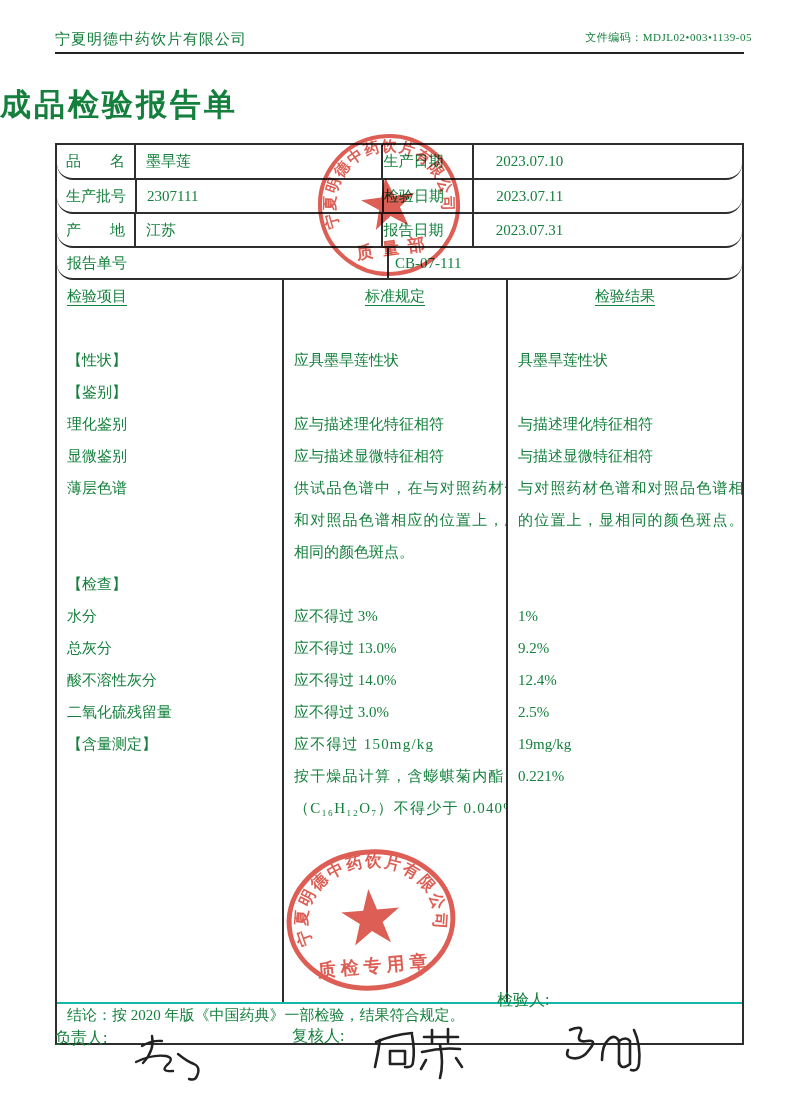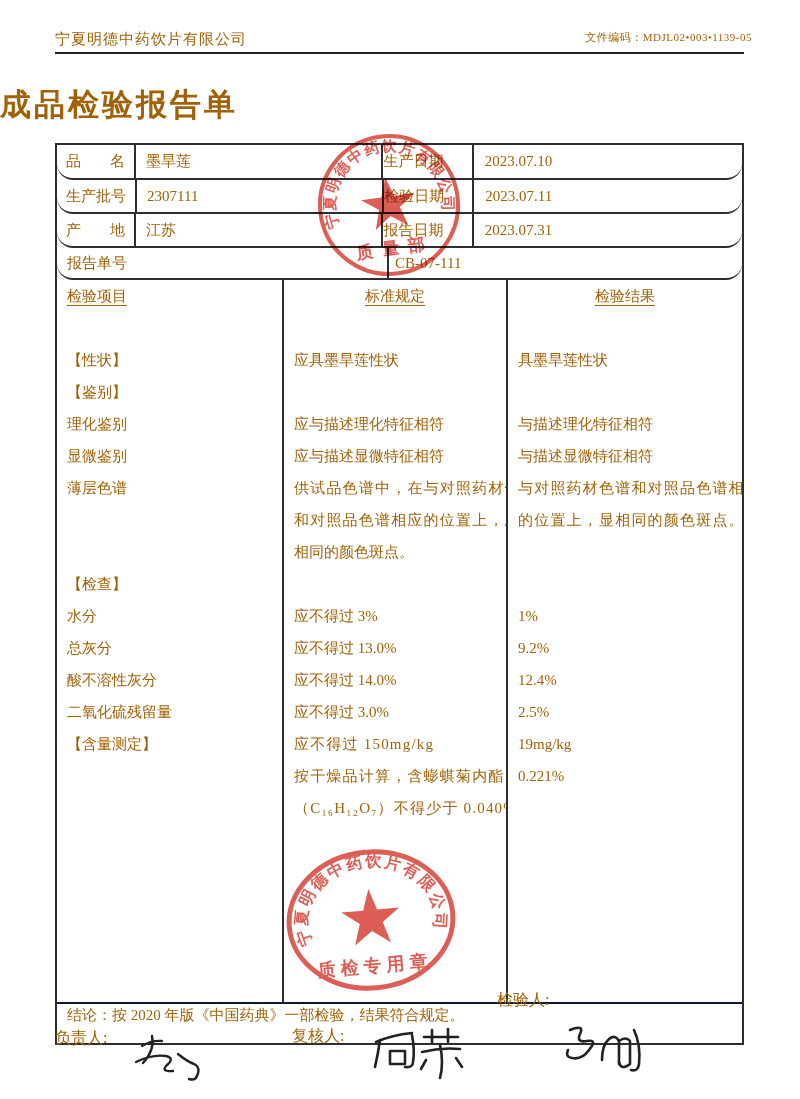--- a/index.html
+++ b/index.html
@@ -1,40 +1,40 @@
 <!DOCTYPE html>
 <html><head>
 <meta charset="utf-8">
 <style>
   html,body{margin:0;padding:0;background:#e8e8e8;}
   .page{position:relative;width:800px;height:1099px;background:#ffffff;overflow:hidden;
-        font-family:"Liberation Serif","DejaVu Serif",serif;color:#a16207;}
+        font-family:"Liberation Serif","DejaVu Serif",serif;color:#15803d;}
   
   .hdr-company{position:absolute;left:55px;top:30px;font-size:15px;letter-spacing:1px;}
   .hdr-code{position:absolute;right:48px;top:30px;font-size:11px;letter-spacing:.5px;}
   .hdr-rule{position:absolute;left:55px;top:52px;width:689px;height:2px;background:#232323;}
   
   .title{position:absolute;left:0;top:84px;width:100%;text-align:left;
          font-size:31px;font-weight:bold;letter-spacing:3px;}
   
   .doc-table{position:absolute;left:55px;top:143px;width:689px;box-sizing:border-box;
              border:2px solid #2e2e2e;font-size:15px;}
   .irow{display:flex;border-bottom:2px solid #2e2e2e;border-radius:16px;}
   .cell{box-sizing:border-box;display:flex;align-items:center;white-space:nowrap;}
   .brd{border-right:2px solid #2e2e2e;}
   .il1{width:80px;padding:0 9px;}
   .il1 .just{width:100%;text-align:justify;text-align-last:justify;}
   .iv1{width:252px;padding-left:10px;}
   .il2{width:92px;}
-  .iv2{width:273px;padding-left:11px;}
+  .iv2{width:273px;padding-left:22px;}
   .h33{height:33px}.h32{height:32px}.h30{height:30px}
   .rep-a{width:332px;padding-left:10px;}
   .rep-b{width:353px;padding-left:6px;}
   
-  .main{display:flex;height:722px;border-bottom:2px solid #0f172a;}
+  .main{display:flex;height:722px;border-bottom:2px solid #14b8a6;}
   .mcol{box-sizing:border-box;overflow:hidden;}
   .mc1{width:227px;border-right:2px solid #2e2e2e;}
   .mc2{width:224px;border-right:2px solid #2e2e2e;}
   .mc3{width:234px;}
   .ln{height:32px;line-height:32px;padding-left:10px;white-space:nowrap;}
   .ctr{text-align:center;padding-left:0;}
   .u{text-decoration:underline;text-underline-offset:4px;}
   .spread{letter-spacing:1.2px;}
   .concl{height:39px;line-height:23px;padding-left:10px;font-size:15px;white-space:nowrap;}
   

